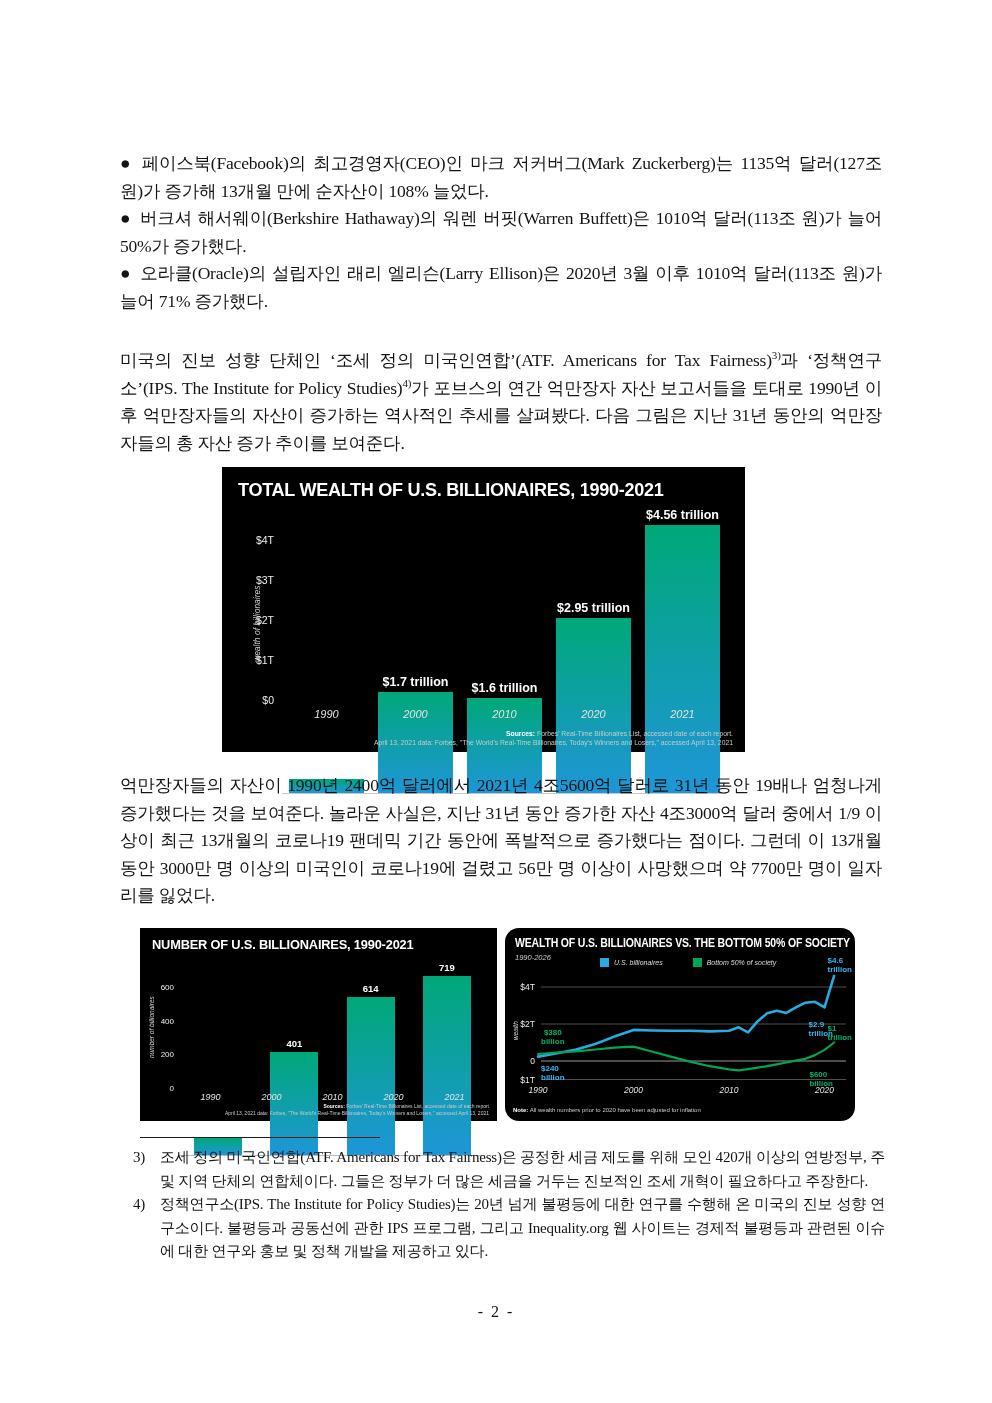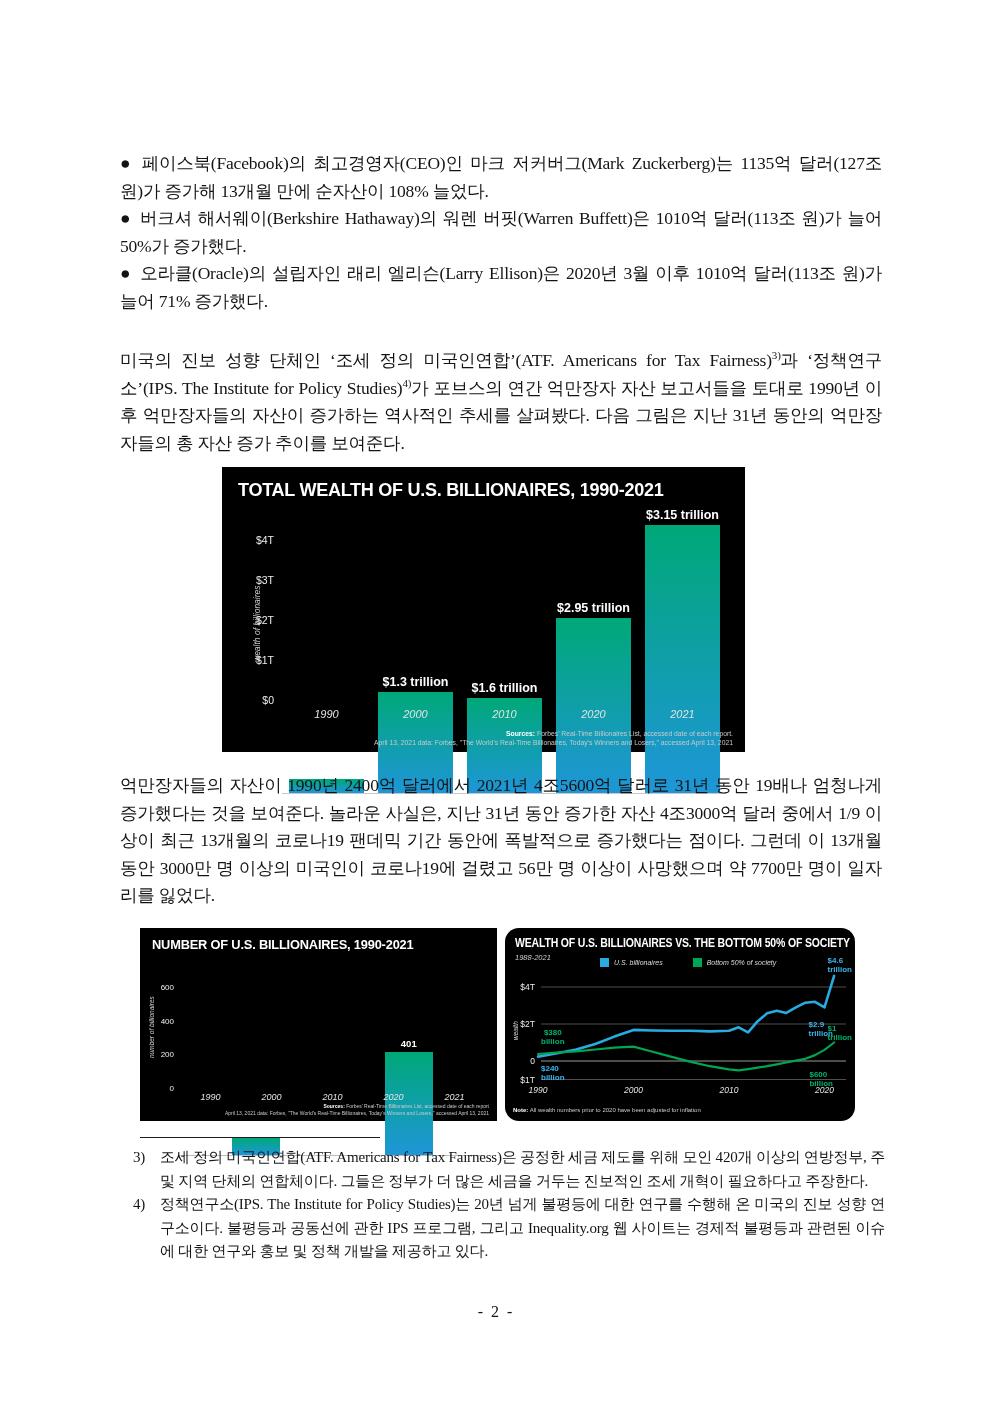--- a/index.html
+++ b/index.html
@@ -100,33 +100,33 @@
         <div class="ytick" style="bottom: 41.6667%;">$2T</div>
         <div class="ytick" style="bottom: 62.5%;">$3T</div>
         <div class="ytick" style="bottom: 83.3333%;">$4T</div>
       </div>
     <div class="bc-plot slotrow" id="bigPlot">
         <div class="slot">
           <div class="bval">$240 billion</div>
           <div class="bar" style="height: 5%;"></div>
         </div>
         <div class="slot">
-          <div class="bval">$1.3 trillion</div>
+          <div class="bval">$1.7 trillion</div>
           <div class="bar" style="height: 35.4167%;"></div>
         </div>
         <div class="slot">
           <div class="bval">$1.6 trillion</div>
           <div class="bar" style="height: 33.3333%;"></div>
         </div>
         <div class="slot">
           <div class="bval">$2.95 trillion</div>
           <div class="bar" style="height: 61.4583%;"></div>
         </div>
         <div class="slot">
-          <div class="bval">$3.15 trillion</div>
+          <div class="bval">$4.56 trillion</div>
           <div class="bar" style="height: 95%;"></div>
         </div>
       </div>
     <div class="xtickrow bc-xticks" id="bigXticks">
         <div>1990</div>
         <div>2000</div>
         <div>2010</div>
         <div>2020</div>
         <div>2021</div>
       </div>
@@ -151,37 +151,45 @@
       </div>
     <div class="lc-plot slotrow" id="leftPlot">
         <div class="slot">
           <div class="bval">66</div>
           <div class="bar" style="height: 8.8%;"></div>
         </div>
         <div class="slot">
           <div class="bval">401</div>
           <div class="bar" style="height: 53.4667%;"></div>
         </div>
+        <div class="slot">
+          <div class="bval">614</div>
+          <div class="bar" style="height: 81.8667%;"></div>
+        </div>
+        <div class="slot">
+          <div class="bval">719</div>
+          <div class="bar" style="height: 95.8667%;"></div>
+        </div>
       </div>
     <div class="xtickrow lc-xticks" id="leftXticks">
         <div>1990</div>
         <div>2000</div>
         <div>2010</div>
         <div>2020</div>
         <div>2021</div>
       </div>
     <div class="c-sources">
       <div><b>Sources:</b><span> Forbes' Real-Time Billionaires List, accessed date of each report</span></div>
       <div>April 13, 2021 data: Forbes, "The World's Real-Time Billionaires, Today's Winners and Losers," accessed April 13, 2021</div>
     </div>
   </figure>
 
   <figure class="chart chart-right" id="lineChart">
     <div class="c-title">WEALTH OF U.S. BILLIONAIRES VS. THE BOTTOM 50% OF SOCIETY</div>
-    <div class="c-subtitle">1988-2021</div>
+    <div class="c-subtitle">1990-2026</div>
     <div class="legend">
       <div class="legend-item">
         <span class="legend-swatch" id="sw0" style="background: rgb(41, 171, 226);"></span>
         <span class="legend-label">U.S. billionaires</span>
       </div>
       <div class="legend-item">
         <span class="legend-swatch" id="sw1" style="background: rgb(0, 166, 81);"></span>
         <span class="legend-label">Bottom 50% of society</span>
       </div>
     </div>

